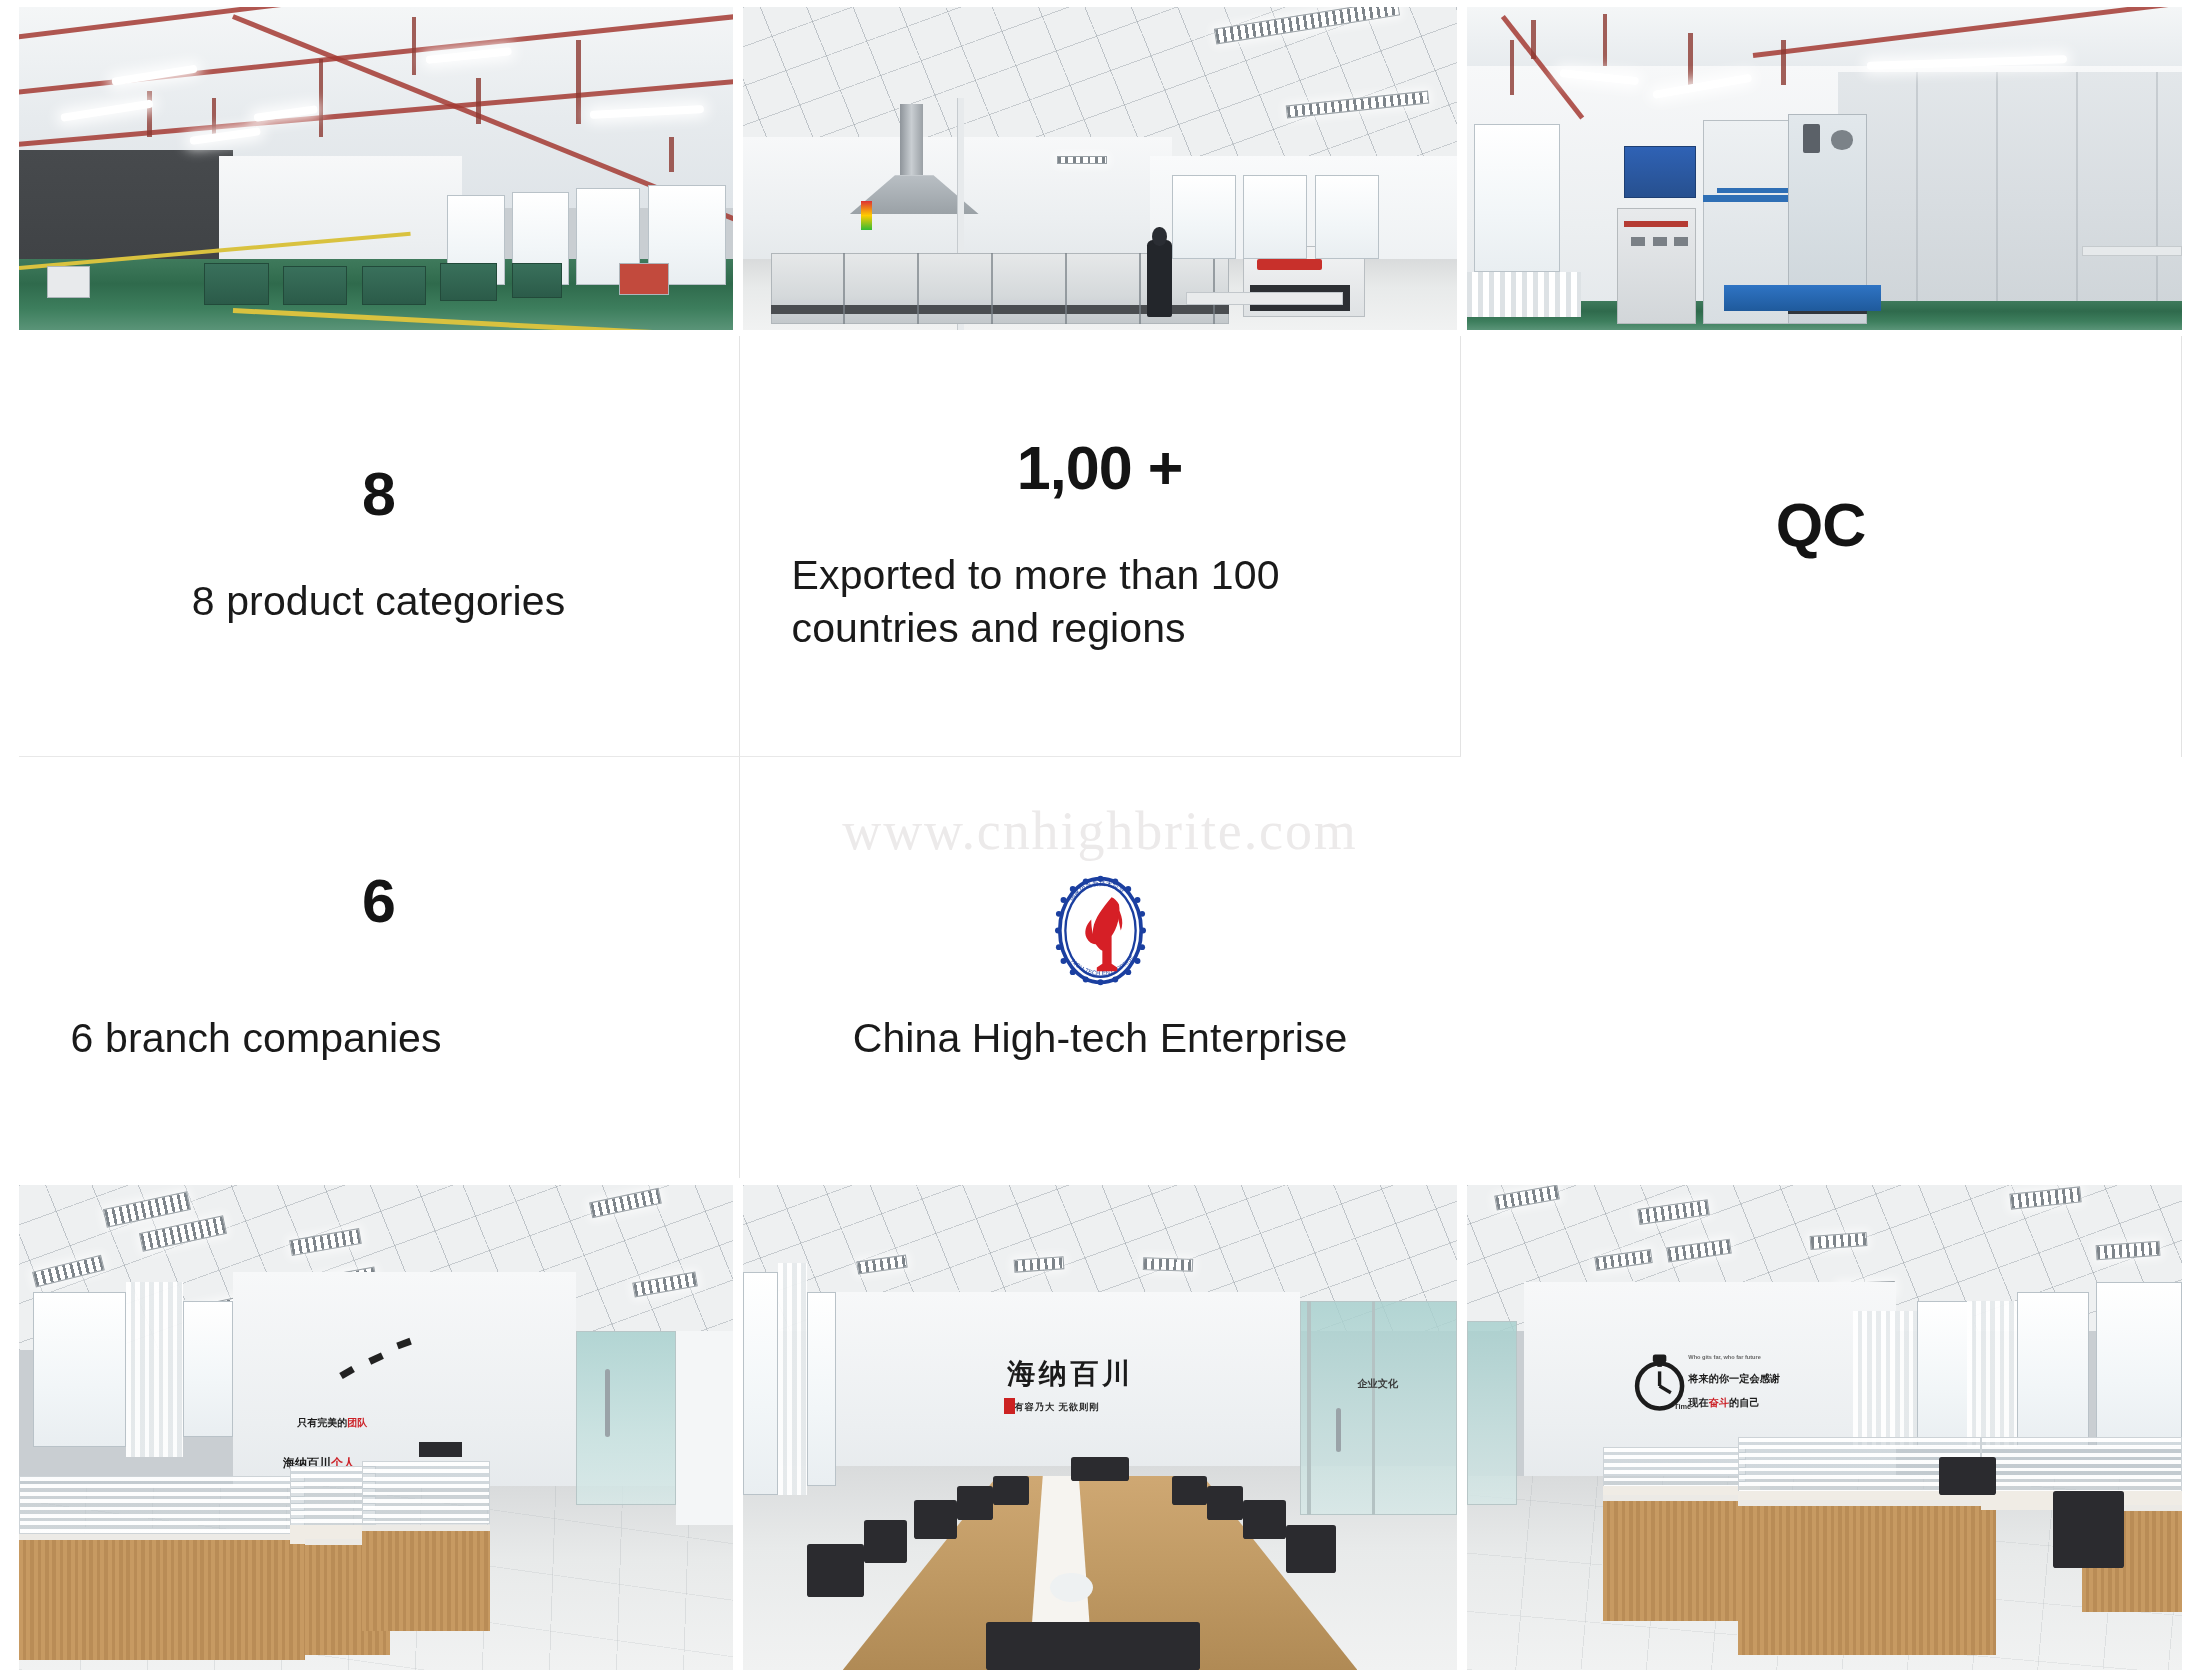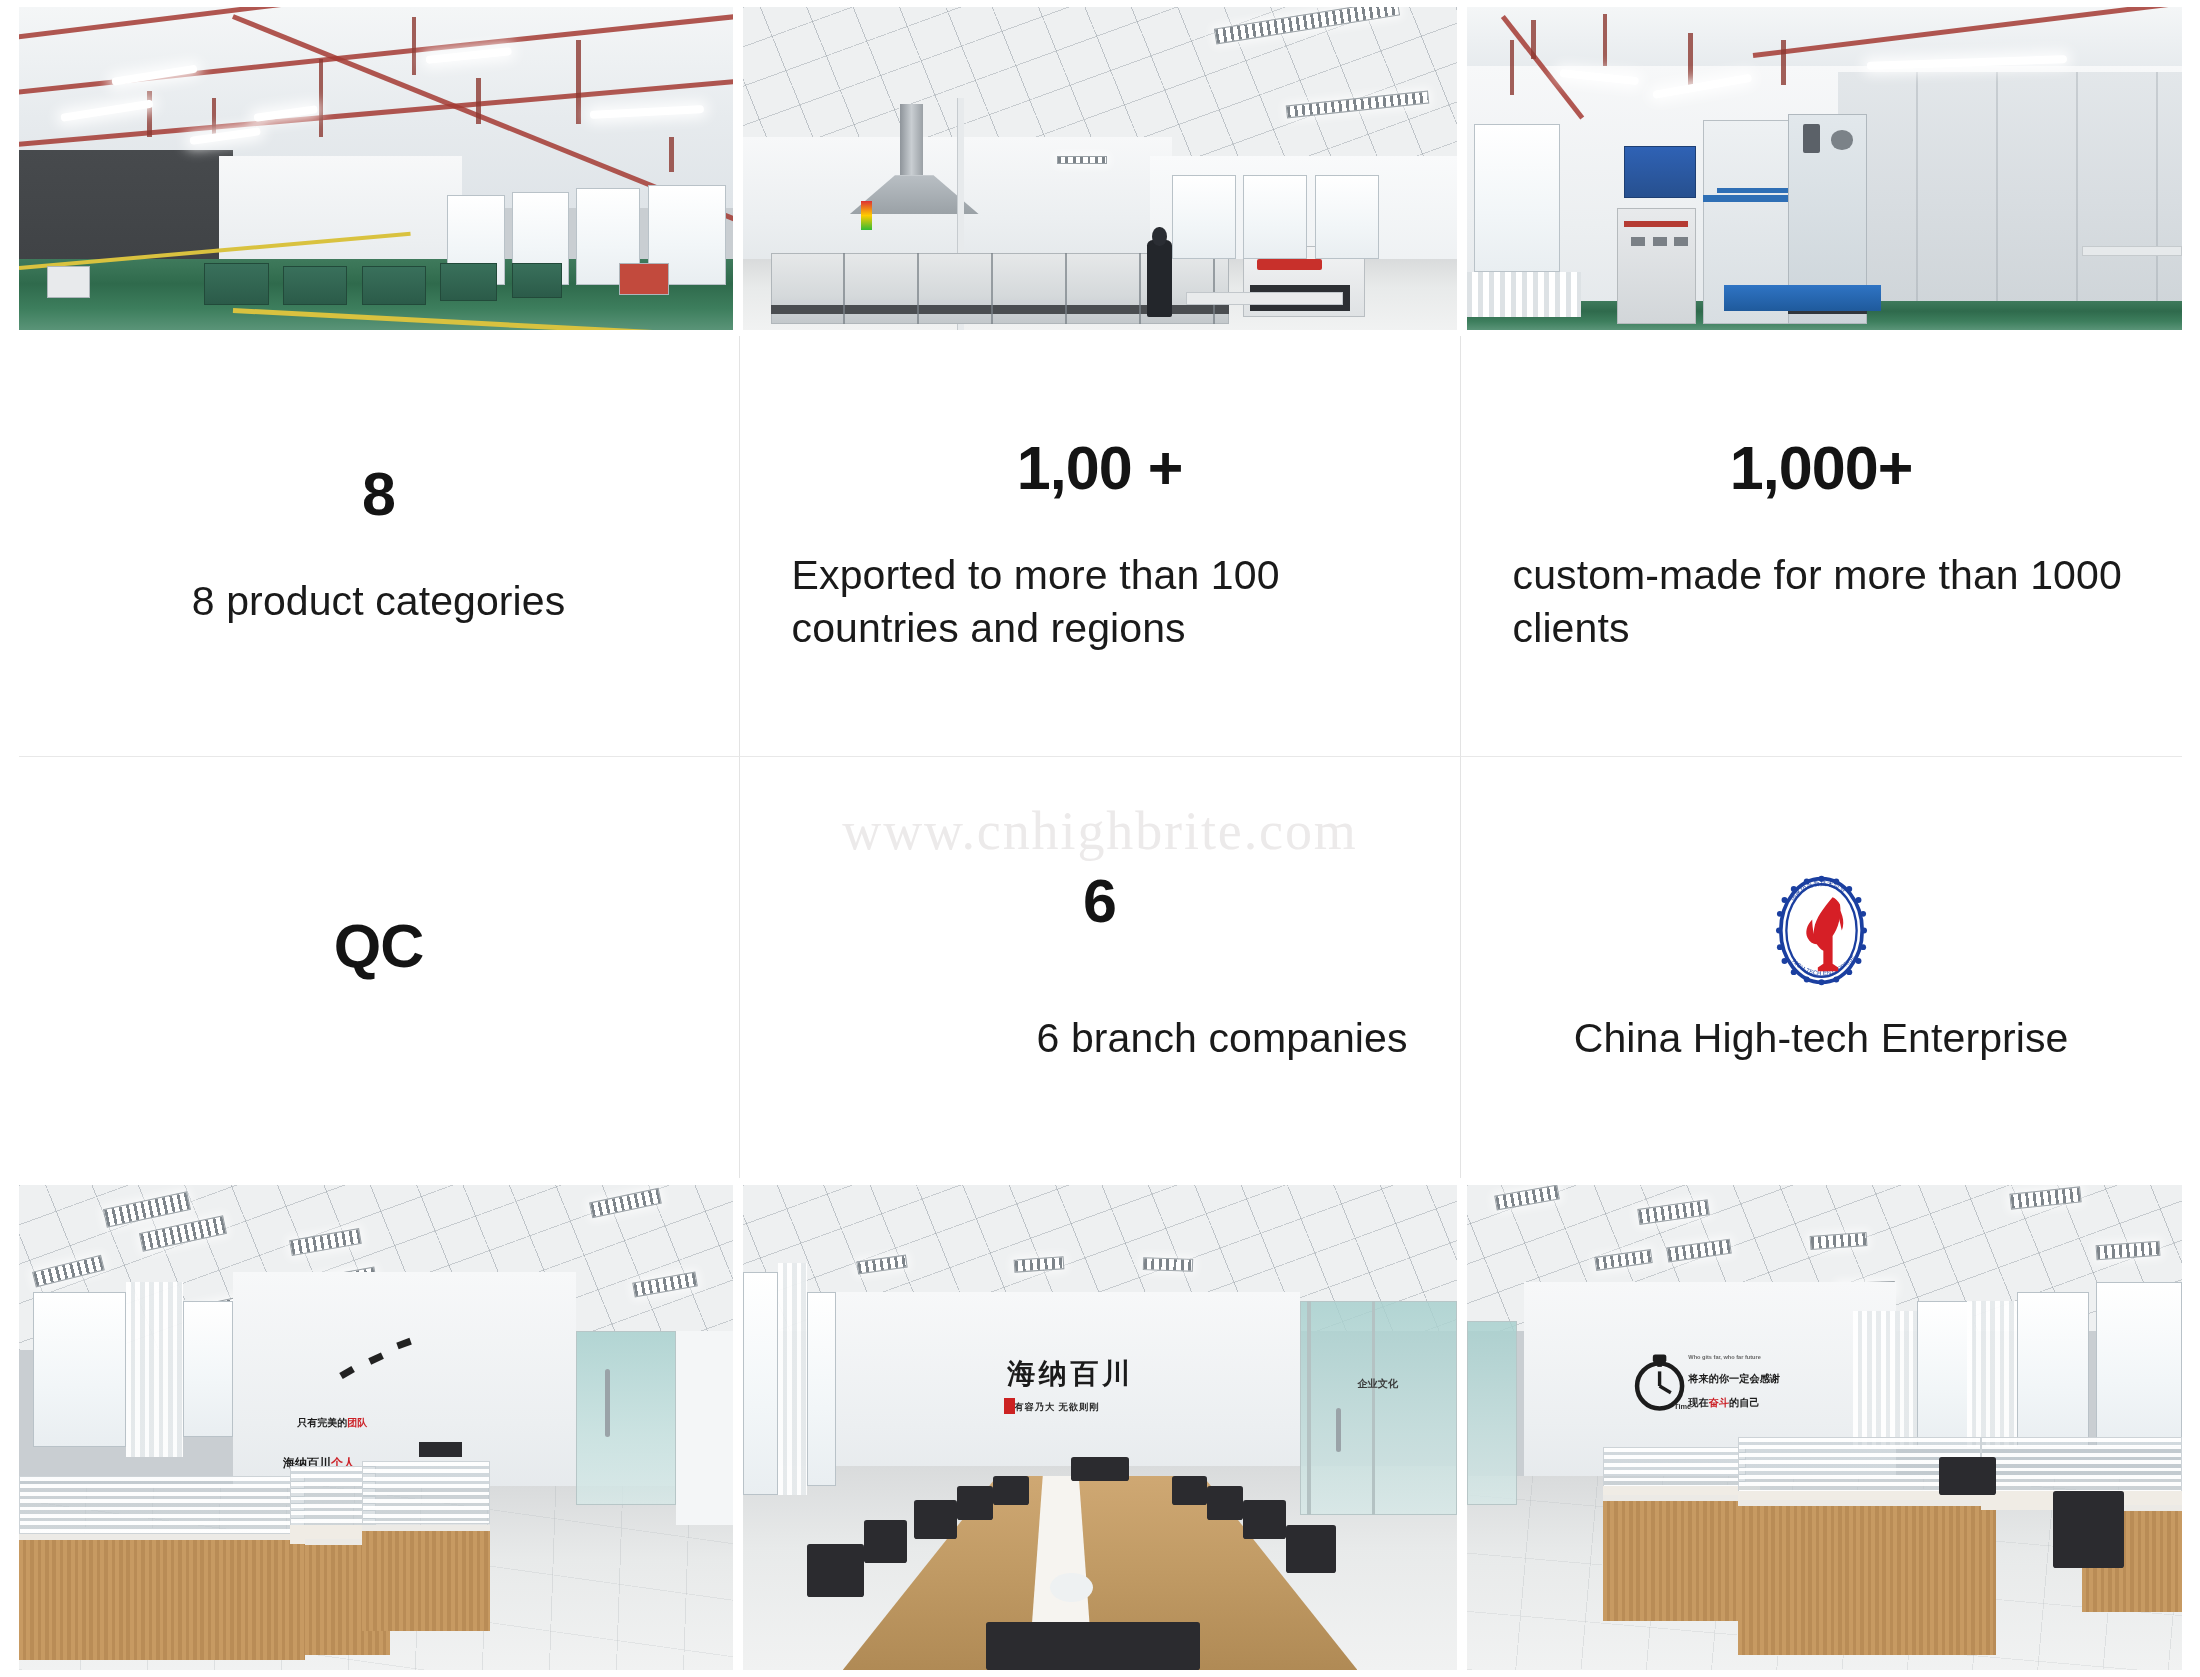--- a/index.html
+++ b/index.html
@@ -183,21 +183,21 @@
   .desc {
     font-size: 41px;
     color: #1a1a1a;
     line-height: 1.28;
     letter-spacing: 0.1px;
   }
   .cell-c1 .desc { text-align: left; }
   .cell-c2 .desc { text-align: left; }
   .cell-c3 .desc { text-align: left; }
   .cell-c1.r1 .desc { text-align: center; }
-  .cell-c2.r2 .desc { text-align: right; margin-top: 37px; }
+  .cell-c2.r2 .desc { text-align: left; margin-top: 37px; }
   .cell-c3.r2 .desc { text-align: center; }
 
   
   .logo-wrap {
     display: flex; flex-direction: column; align-items: center;
   }
   .hitech-logo {
     width: 111px; height: 119px;
     margin-bottom: 22px;
   }
@@ -348,24 +348,20 @@
     <div class="cell r1 cell-c1">
       <div class="big">8</div>
       <div class="desc">8 product categories</div>
     </div>
 
     <div class="cell r1 cell-c2">
       <div class="big">1,00 +</div>
       <div class="desc">Exported to more than 100 countries and regions</div>
     </div>
 
-    <div class="cell r1 c3 cell-c3">
-      <div class="big">1,000+</div>
-      <div class="desc">custom-made for more than 1000 clients</div>
-    </div>
 
     <div class="cell r2 cell-c1">
       <div class="big">QC</div>
     </div>
 
     <div class="cell r2 cell-c2">
       <div class="big">6</div>
       <div class="desc">6 branch companies</div>
     </div>
 

